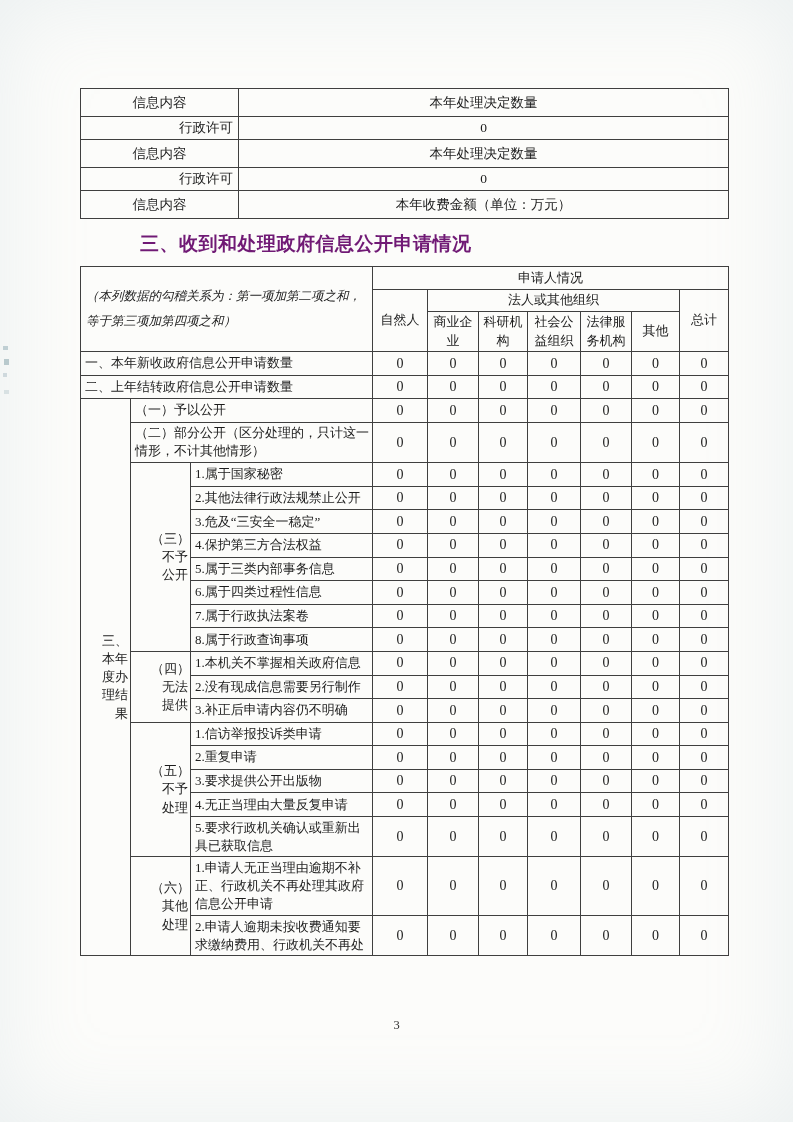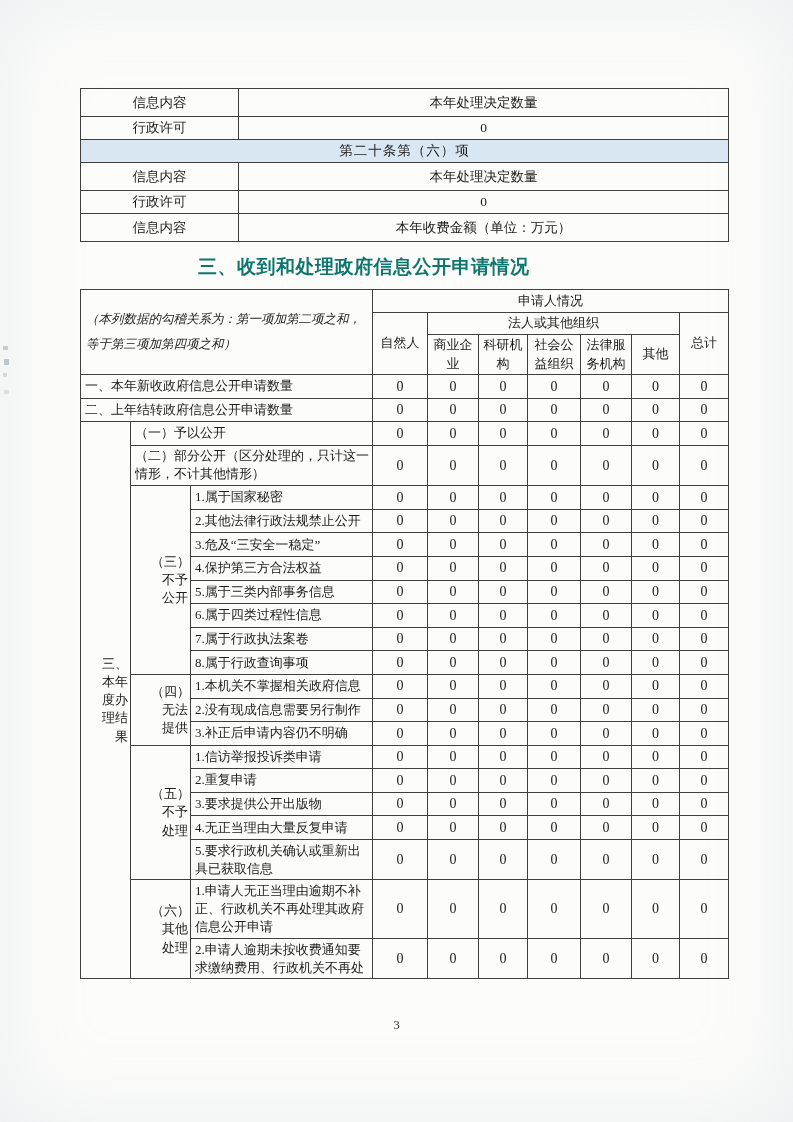--- a/index.html
+++ b/index.html
@@ -14,30 +14,30 @@
   }
   .content { position: absolute; left: 80px; top: 88px; width: 648px; }
 
   table { border-collapse: collapse; table-layout: fixed; width: 648px; }
   td, th { border: 1px solid #3f3f3f; font-weight: 400; overflow: hidden; }
 
   
   .t1 { border: 1.5px solid #3a3a3a; }
   .t1 td { font-size: 13.5px; height: 23px; padding: 1px 5px; }
   .t1 tr.rhead td { height: 28px; }
-  .t1 .c1 { text-align: center; }
+  .t1 .c1 { text-align: right; }
   .t1 .c1.center { text-align: center; }
   .t1 .c2 { text-align: center; }
   .t1 .bar { text-align: center; letter-spacing: 1px; height: 23px; }
 
   
   .sec-title {
-    margin: 12px 0 9px 118px;
+    margin: 12px 0 9px 60px;
     font-family: "Liberation Sans", "DejaVu Sans", sans-serif;
-    font-weight: 700; font-size: 19px; letter-spacing: .5px; color: #0f766e;
+    font-weight: 700; font-size: 19px; letter-spacing: .5px; color: #701a75;
   }
 
   
   .t2 { border: 1.5px solid #3a3a3a; }
   .t2 th, .t2 td { font-size: 13px; line-height: 1.4; }
   .t2 thead th { text-align: center; vertical-align: middle; padding: 1px 2px; font-weight: 400; }
   .t2 .hr1 th { height: 23px; }
   .t2 .hr2 th { height: 22px; }
   .t2 .hr3 th { height: 40px; word-break: break-all; }
   .t2 .note {
@@ -80,23 +80,20 @@
           <col style="width:490px">
         </colgroup>
       <tbody>
           <tr class="rhead">
             <td class="c1 center">信息内容</td>
             <td class="c2">本年处理决定数量</td>
           </tr>
           <tr>
             <td class="c1">行政许可</td>
             <td class="c2">0</td>
-          </tr>
-          <tr>
-            <td class="bar" colspan="2" style="background: rgb(217, 231, 242);">第二十条第（六）项</td>
           </tr>
           <tr class="rhead">
             <td class="c1 center">信息内容</td>
             <td class="c2">本年处理决定数量</td>
           </tr>
           <tr>
             <td class="c1">行政许可</td>
             <td class="c2">0</td>
           </tr>
           <tr class="rhead">

